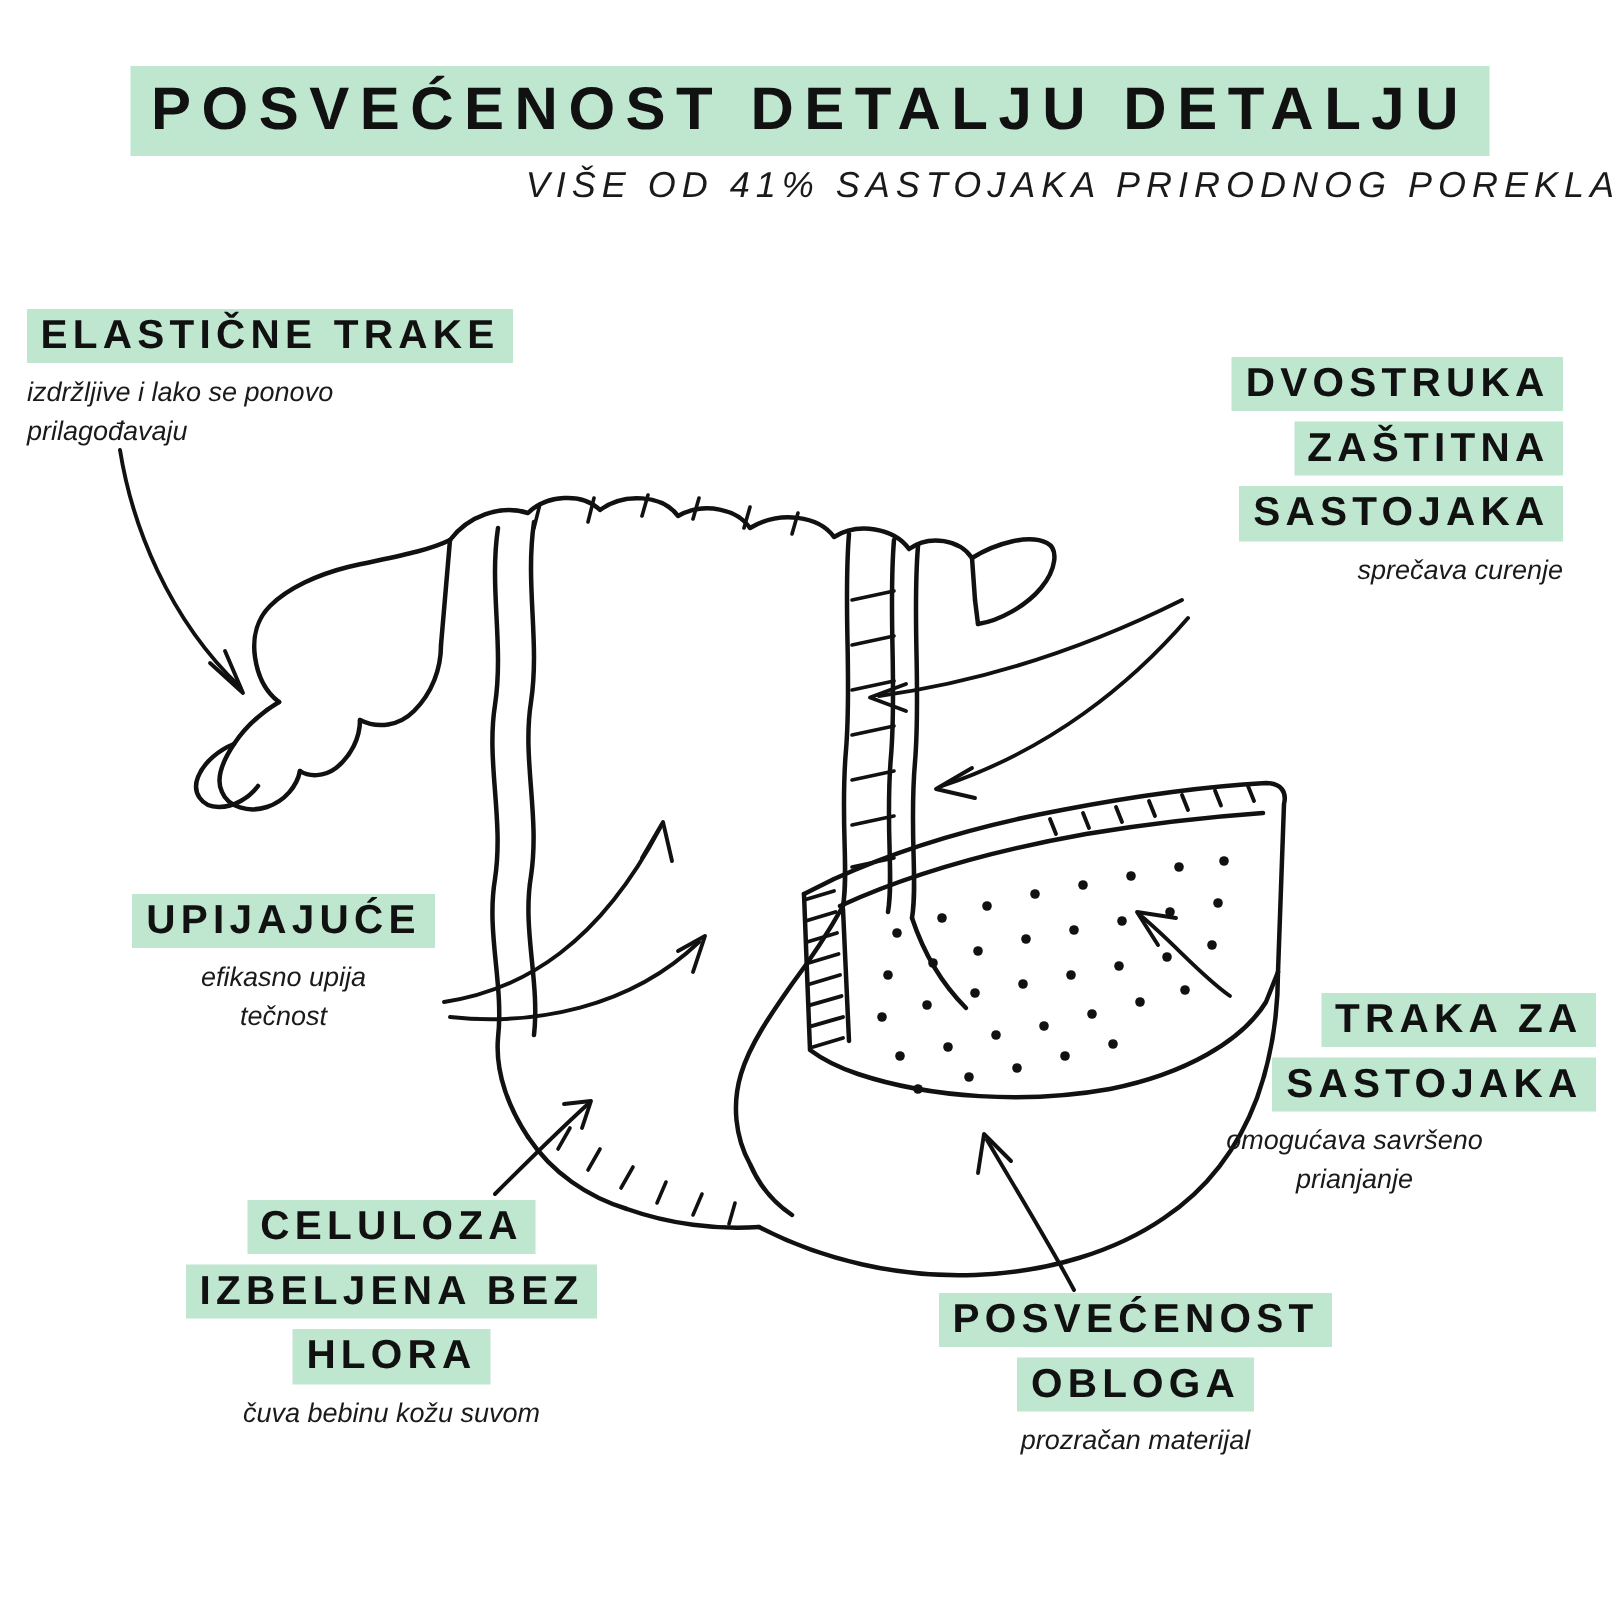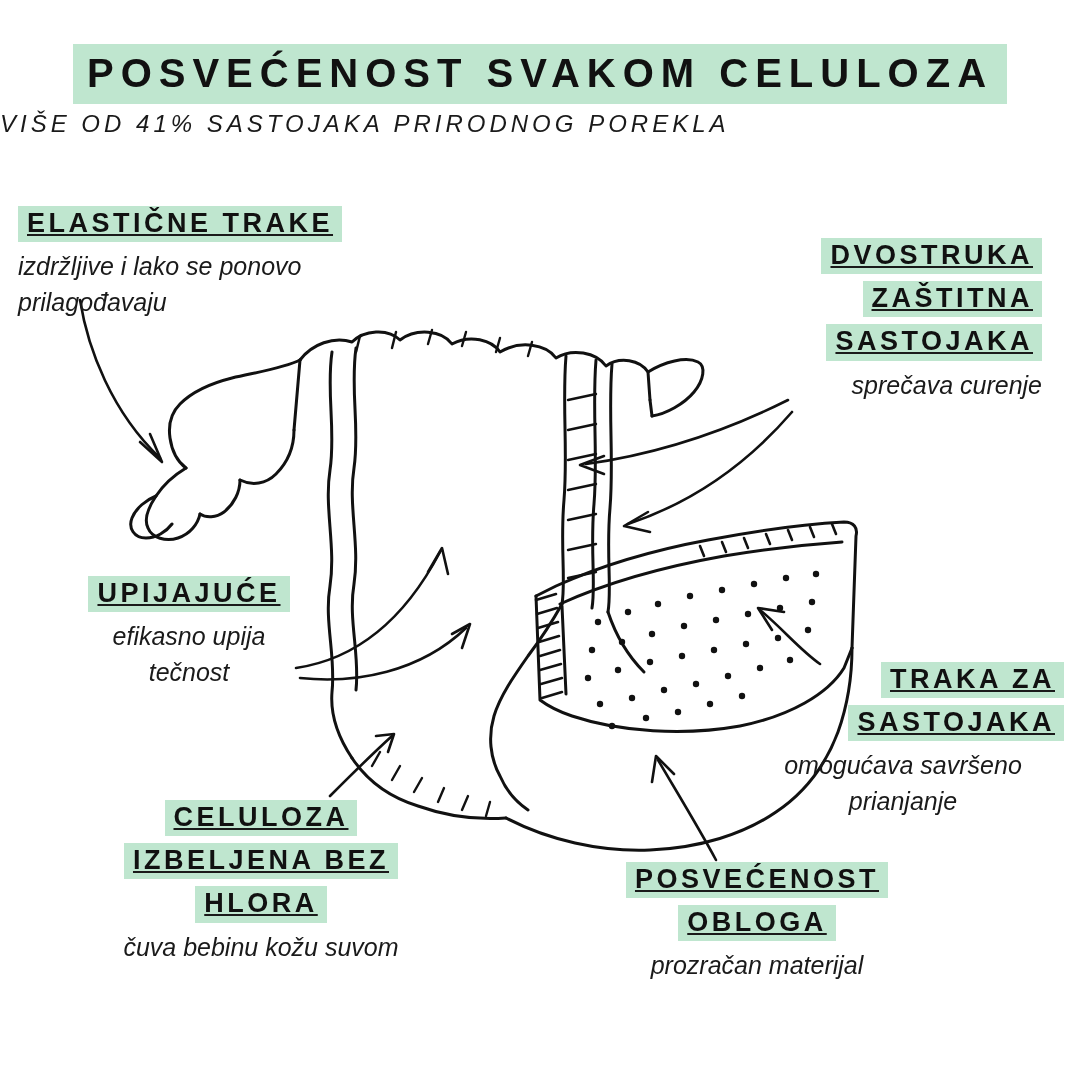--- a/index.html
+++ b/index.html
@@ -38,21 +38,21 @@
     background: #bfe6cf;
     padding: 4px 14px 6px 14px;
     color: #111;
     white-space: nowrap;
   }
   .subtitle-wrap {
     position: absolute;
     top: 110px;
     left: 0;
     width: 1080px;
-    text-align: left;
+    text-align: right;
   }
   .subtitle {
     display: inline-block;
     font-size: 24px;
     font-style: italic;
     letter-spacing: 4px;
     color: #1a1a1a;
     white-space: nowrap;
   }
   
@@ -67,56 +67,55 @@
     font-size: 27px;
     letter-spacing: 3.5px;
     line-height: 1.12;
     color: #111;
     white-space: nowrap;
   }
   .hl-lines {
     display: flex;
     flex-direction: column;
     gap: 7px;
-    text-decoration: underline;
   }
   .desc {
     font-style: italic;
-    font-size: 25px;
+    font-size: 18px;
     line-height: 1.42;
     color: #1a1a1a;
     margin-top: 7px;
     white-space: pre-line;
   }
   .a-left  { text-align: left; align-items: flex-start; }
   .a-right { text-align: right; align-items: flex-end; justify-content: flex-end; }
   .a-center{ text-align: center; align-items: center; }
 
   .c-elastic   { top: 206px; left: 18px; }
   .c-double    { top: 238px; left: 668px; width: 374px; }
-  .c-core      { top: 576px; left: 58px; width: 262px; }
+  .c-core      { top: 596px; left: 58px; width: 262px; }
   .c-tape      { top: 662px; left: 742px; width: 322px; }
   .c-cellulose { top: 800px; left: 86px; width: 350px; }
   .c-outer     { top: 862px; left: 592px; width: 330px; }
 
   .illustration {
     position: absolute;
     top: 0; left: 0;
     width: 1080px;
     height: 1080px;
     pointer-events: none;
   }
 </style>
 </head>
 <body>
 
 <div class="stage">
 
   <div class="title-wrap">
-    <span class="title">POSVEĆENOST SVAKOM CELULOZA</span>
+    <span class="title">POSVEĆENOST DETALJU DETALJU</span>
   </div>
   <div class="subtitle-wrap">
     <span class="subtitle">VIŠE OD 41% SASTOJAKA PRIRODNOG POREKLA</span>
   </div>
 
   <svg class="illustration" viewBox="0 0 1080 1080">
     <g fill="none" stroke="#111" stroke-width="3" stroke-linecap="round" stroke-linejoin="round">
 
       <path d="M300,360
                C312,344 334,336 352,342

